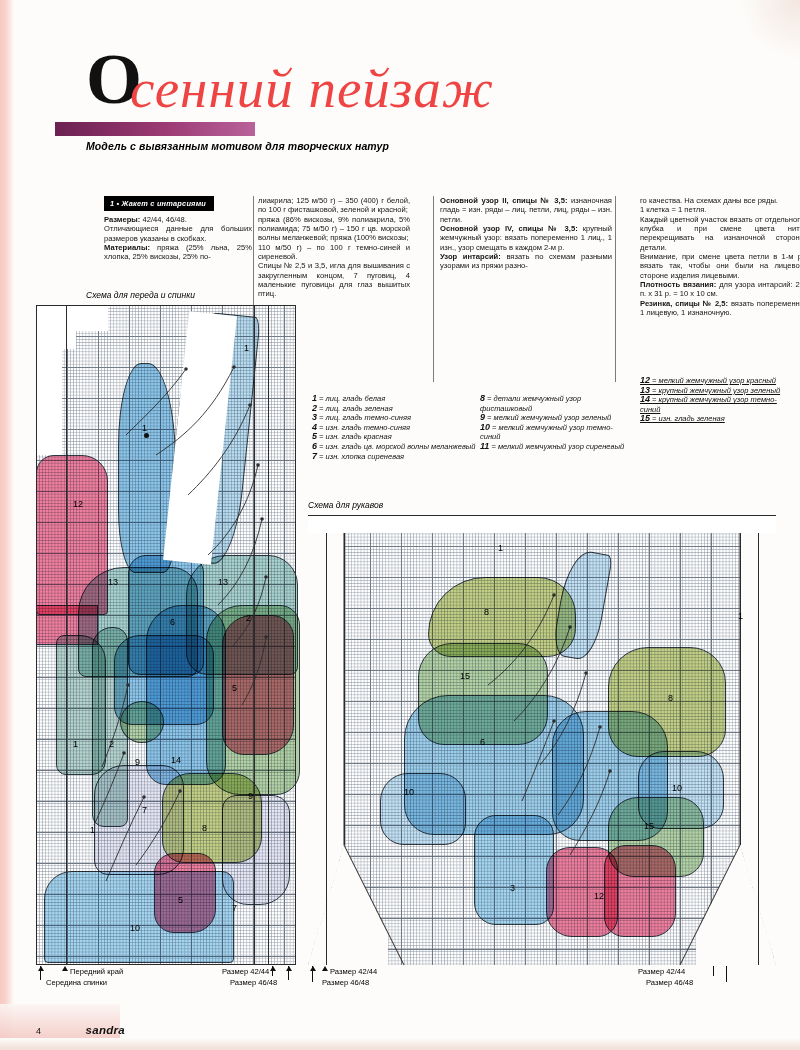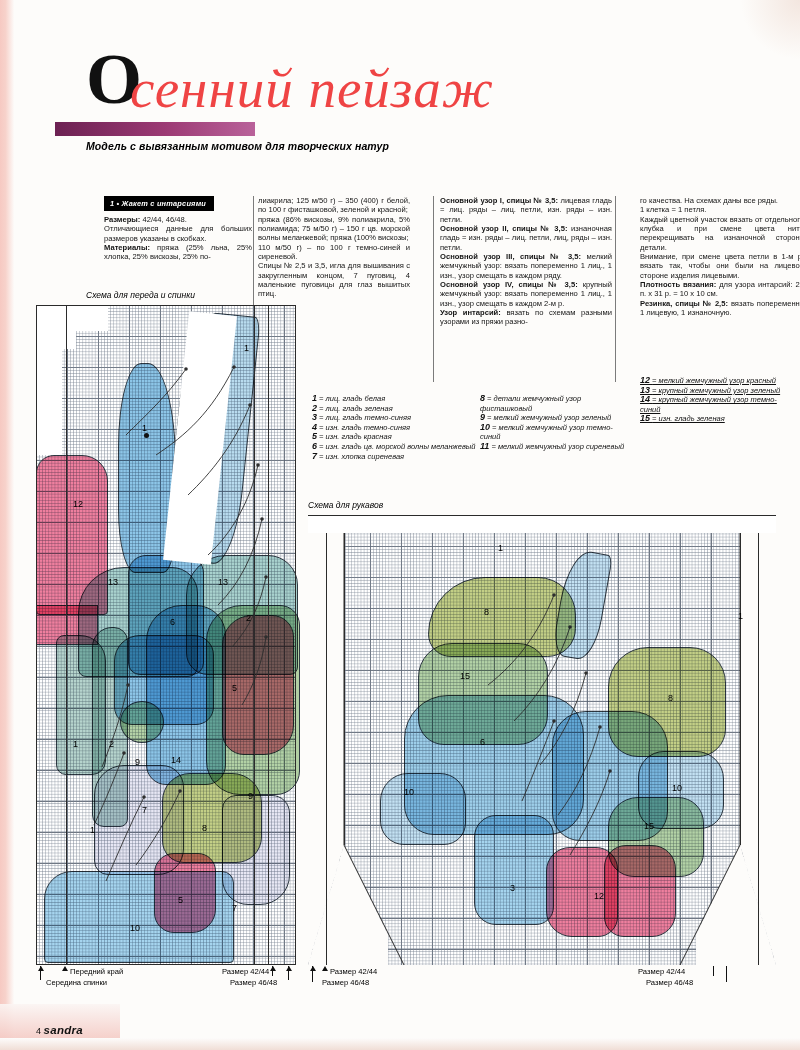--- a/index.html
+++ b/index.html
@@ -200,21 +200,21 @@
     font-size: 9px;
   }
   .legend p { margin: 0; }
 
   
   .footer {
     position: absolute; left: 36px; bottom: 14px;
     font-size: 9px; color: #111;
   }
   .footer .brand {
-    font-weight: bold; font-style: italic; font-size: 11.5px; letter-spacing: .3px;
+    font-weight: bold; font-style: italic; font-size: 11.5px; letter-spacing: .3px; margin-left: 42px;
   }
 </style>
 </head>
 <body>
 
 <div id="page">
 
   <div class="edge-left"></div>
   <div class="edge-bottom-left"></div>
   <div class="edge-bottom"></div>
@@ -235,23 +235,21 @@
   </div>
 
   <div class="col" id="col2">
     <p>лиакрила; 125 м/50 г) – 350 (400) г белой, по 100 г фисташковой, зеленой и красной;</p>
     <p>пряжа (86% вискозы, 9% полиакрила, 5% полиамида; 75 м/50 г) – 150 г цв. морской волны меланжевой;  пряжа  (100%  вискозы;</p>
     <p class="col2-indent">110 м/50 г) – по 100 г темно-синей и сиреневой.</p>
     <p class="col2-indent">Спицы № 2,5 и 3,5, игла для вышивания с закругленным концом, 7 пуговиц, 4 маленькие пуговицы для глаз вышитых птиц.</p>
   </div>
 
   <div class="col" id="col3">
-    <p><b>Основной узор I, спицы № 3,5:</b> лицевая гладь = лиц. ряды – лиц. петли, изн. ряды – изн. петли.</p>
     <p><b>Основной узор II, спицы № 3,5:</b> изнаночная гладь = изн. ряды – лиц. петли, лиц, ряды – изн. петли.</p>
-    <p><b>Основной узор III, спицы № 3,5:</b> мелкий жемчужный узор: вязать попеременно 1 лиц., 1 изн., узор смещать в каждом ряду.</p>
     <p><b>Основной узор IV, спицы № 3,5:</b> крупный жемчужный узор: вязать попеременно 1 лиц., 1 изн., узор смещать в каждом 2-м р.</p>
     <p><b>Узор интарсий:</b> вязать по схемам разными узорами из пряжи разно-</p>
   </div>
 
   <div class="col" id="col4">
     <p>го качества. На схемах даны все ряды.</p>
     <p>1 клетка = 1 петля.</p>
     <p>Каждый цветной участок вязать от отдельного клубка и при смене цвета нити перекрещивать на изнаночной стороне детали.</p>
     <p>Внимание, при смене цвета петли в 1-м р. вязать так, чтобы они были на лицевой стороне изделия лицевыми.</p>
     <p><b>Плотность вязания:</b> для узора интарсий: 23 п. х 31 р. = 10 х 10 см.</p>

